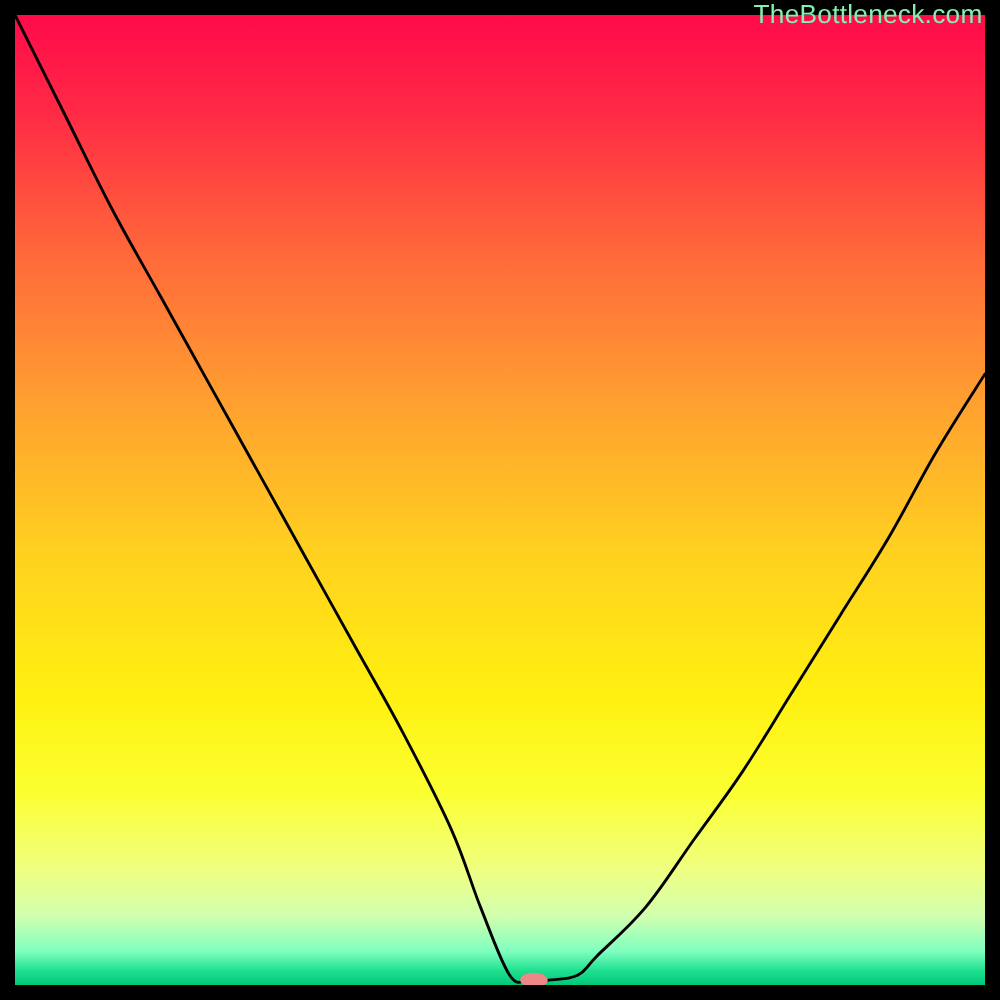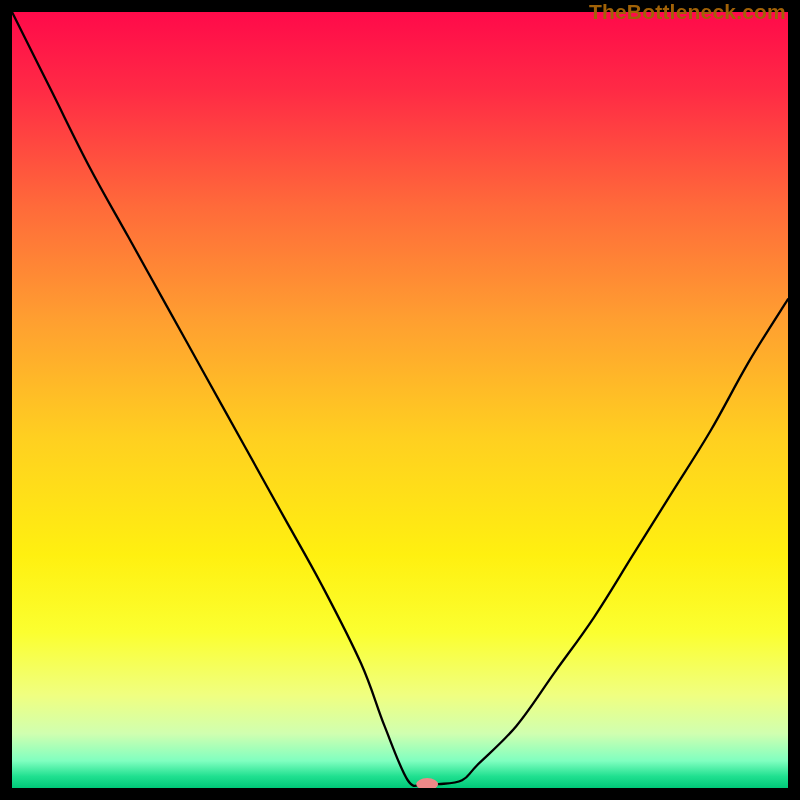--- a/index.html
+++ b/index.html
@@ -21,23 +21,23 @@
     position: absolute;
     left: 12px;
     top: 12px;
     width: 776px;
     height: 776px;
   }
   .watermark {
     position: absolute;
     top: 0px;
     right: 14px;
-    color: #a16207;
+    color: #86efac;
     font-size: 21px;
-    font-weight: bold;
+    font-weight: normal;
     letter-spacing: 0.2px;
     z-index: 10;
   }
   svg {
     display: block;
   }
 </style>
 </head>
 <body>
 

